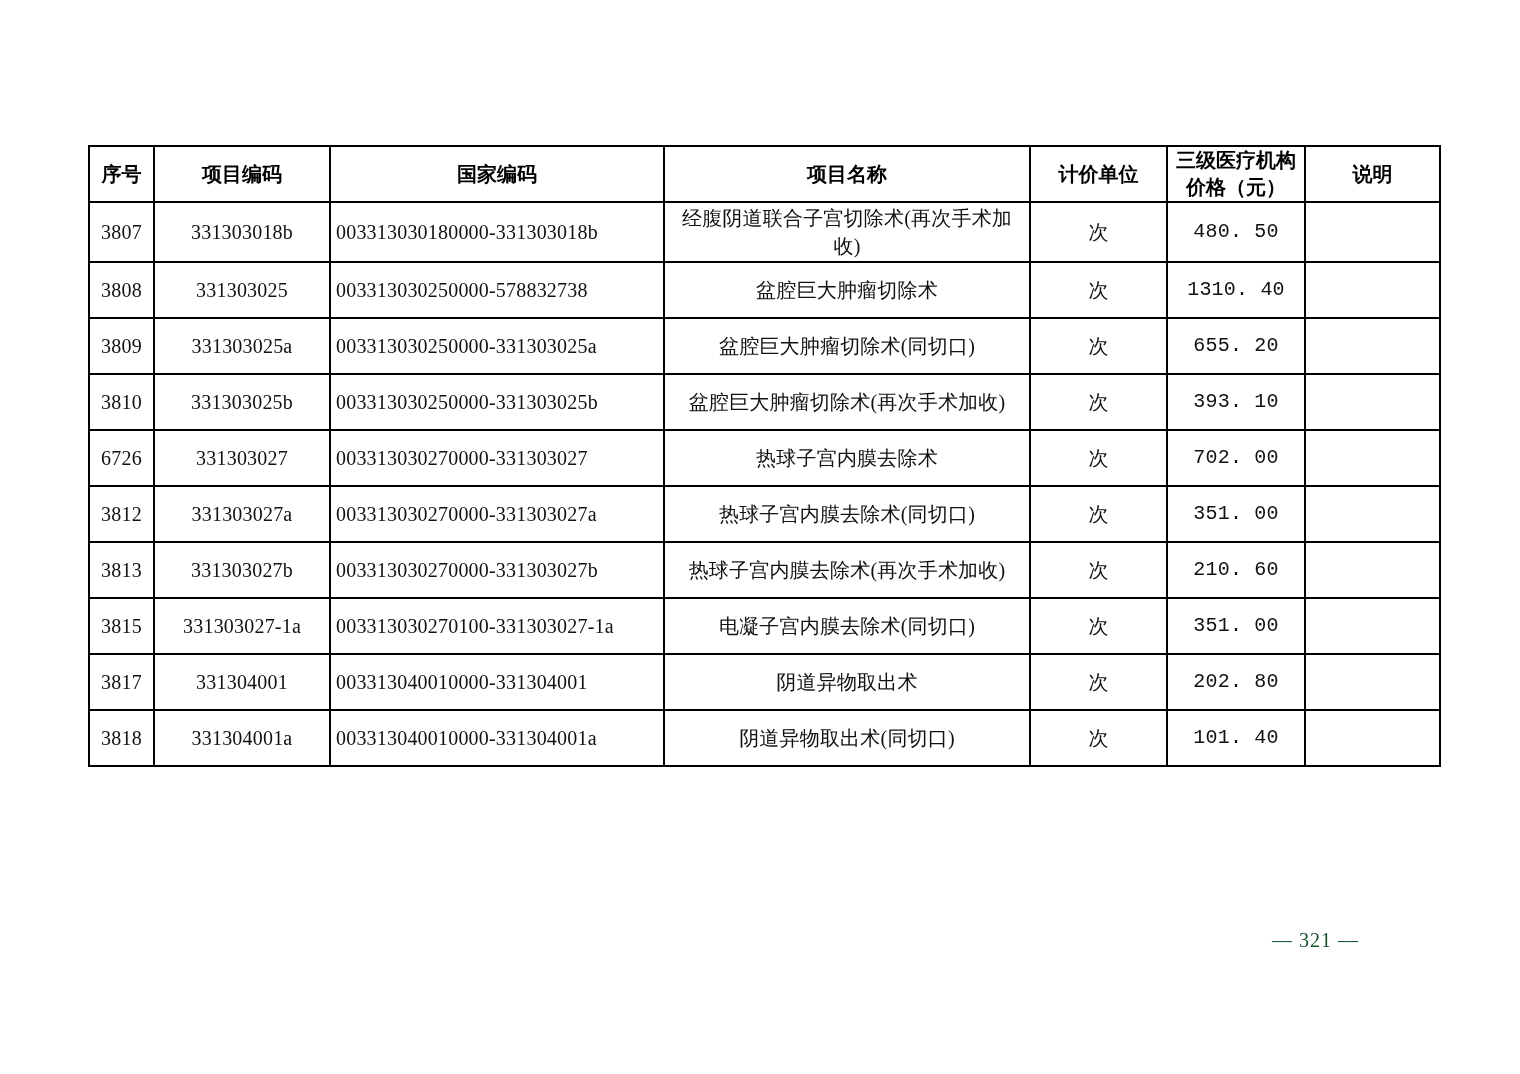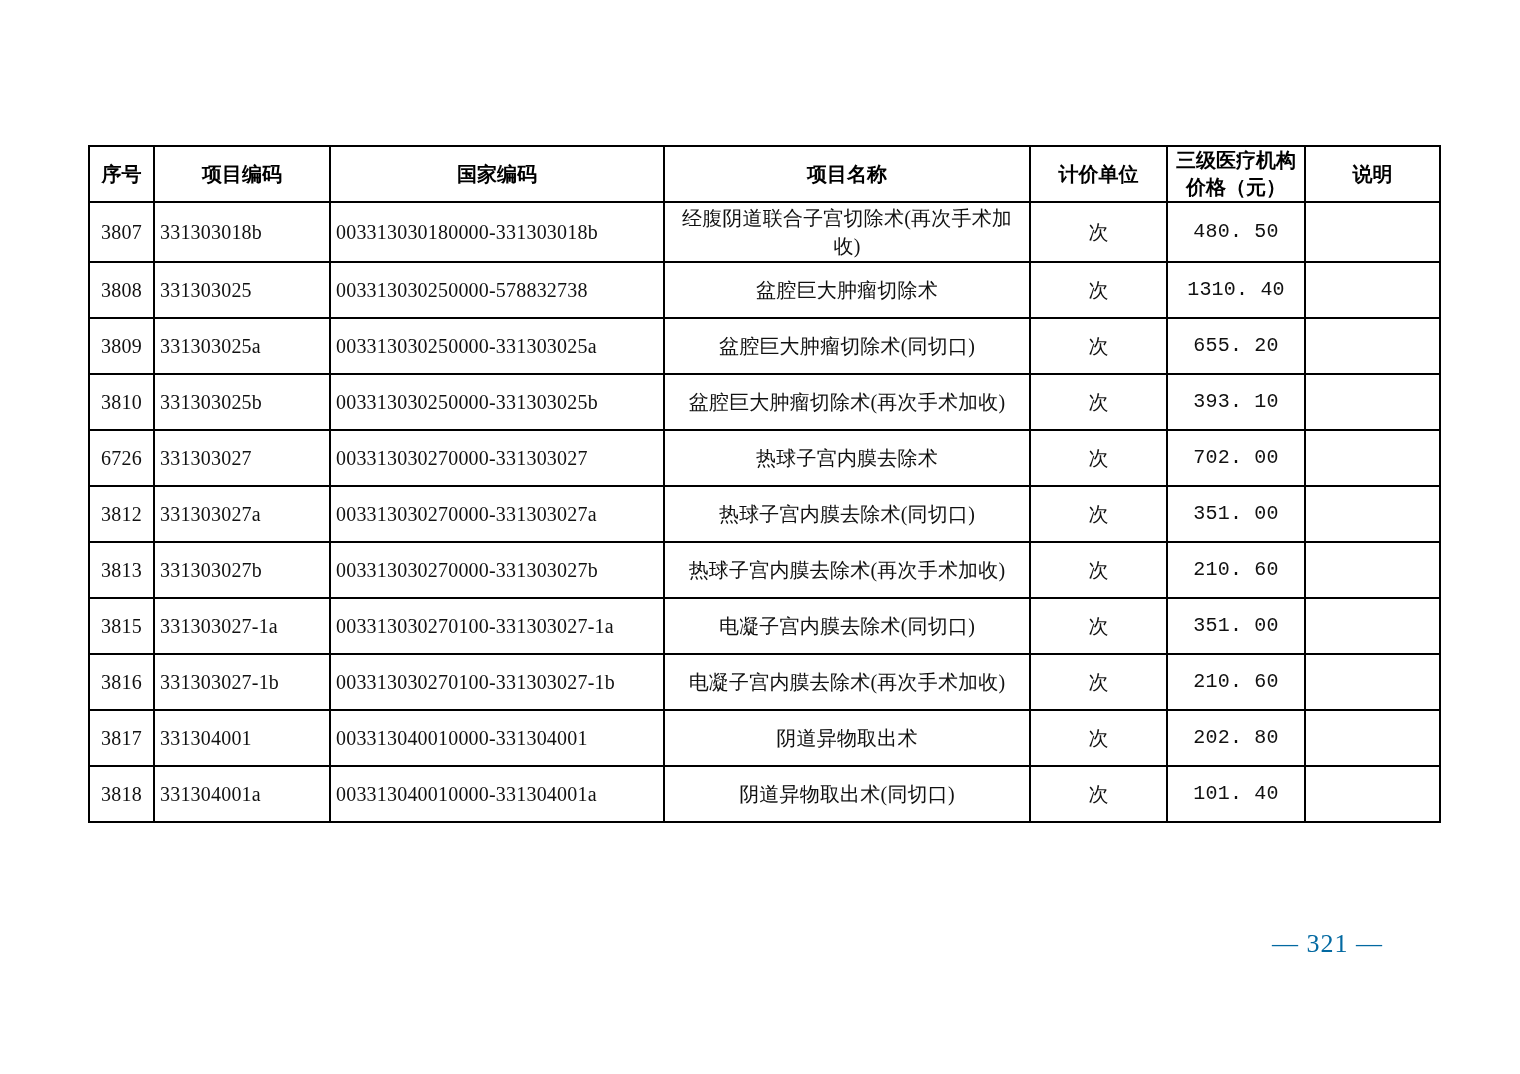--- a/index.html
+++ b/index.html
@@ -40,32 +40,32 @@
     color: #000000;
   }
   .price-table td {
     height: 52px;
     vertical-align: middle;
     padding: 1px 5px;
     line-height: 1.4;
     letter-spacing: 0.2px;
   }
   .cell-seq    { text-align: center; }
-  .cell-code   { text-align: left; }
+  .cell-code   { text-align: center; }
   .cell-ncode  { text-align: left; }
   .cell-name   { text-align: center; }
   .cell-unit   { text-align: center; }
   .cell-price  { text-align: center; font-family: Liberation Mono, monospace; }
   .cell-note   { text-align: center; }
   .page-number {
     position: absolute;
     left: 1272px;
     top: 929px;
-    font-size: 26px;
-    color: #0369a1;
+    font-size: 20px;
+    color: #14532d;
     letter-spacing: 1px;
     white-space: pre;
   }
 </style>
 </head>
 <body>
 
 <table class="price-table">
   <colgroup>
     <col style="width:65px">
@@ -163,29 +163,20 @@
       <tr>
         <td class="cell-seq">3815</td>
         <td class="cell-code">331303027-1a</td>
         <td class="cell-ncode">003313030270100-331303027-1a</td>
         <td class="cell-name">电凝子宫内膜去除术(同切口)</td>
         <td class="cell-unit">次</td>
         <td class="cell-price">351. 00</td>
         <td class="cell-note"></td>
       </tr>
 
-      <tr>
-        <td class="cell-seq">3816</td>
-        <td class="cell-code">331303027-1b</td>
-        <td class="cell-ncode">003313030270100-331303027-1b</td>
-        <td class="cell-name">电凝子宫内膜去除术(再次手术加收)</td>
-        <td class="cell-unit">次</td>
-        <td class="cell-price">210. 60</td>
-        <td class="cell-note"></td>
-      </tr>
 
       <tr>
         <td class="cell-seq">3817</td>
         <td class="cell-code">331304001</td>
         <td class="cell-ncode">003313040010000-331304001</td>
         <td class="cell-name">阴道异物取出术</td>
         <td class="cell-unit">次</td>
         <td class="cell-price">202. 80</td>
         <td class="cell-note"></td>
       </tr>

